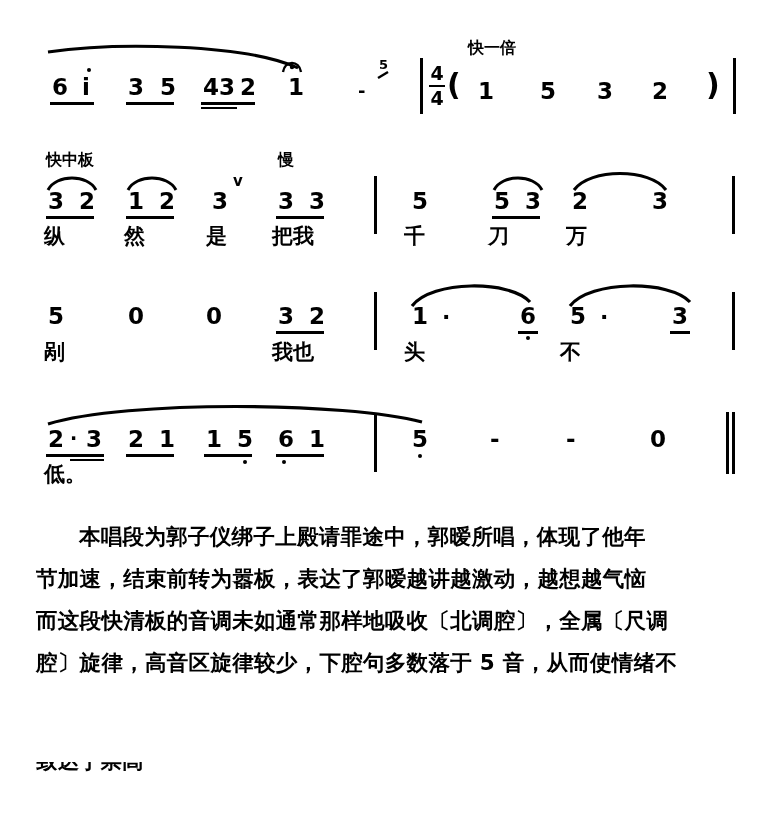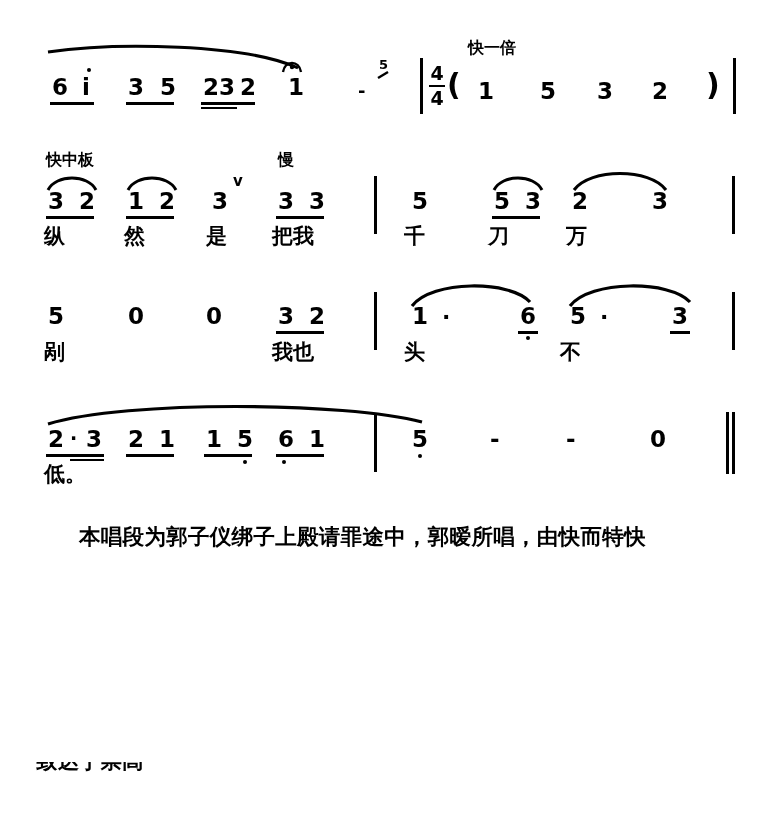--- a/index.html
+++ b/index.html
@@ -108,21 +108,21 @@
 
       <span class="note" style="left:52px;top:76px;">6</span>
       <span class="note" style="left:82px;top:76px;">i</span>
       <span class="dothigh" style="left:87px;top:68px;"></span>
       <div class="beam" style="left:50px;top:102px;width:44px;"></div>
 
       <span class="note" style="left:128px;top:76px;">3</span>
       <span class="note" style="left:160px;top:76px;">5</span>
       <div class="beam" style="left:126px;top:102px;width:48px;"></div>
 
-      <span class="note" style="left:203px;top:76px;">23</span>
+      <span class="note" style="left:203px;top:76px;">43</span>
       <span class="note" style="left:240px;top:76px;">2</span>
       <div class="beam" style="left:201px;top:102px;width:54px;"></div>
       <div class="beam2" style="left:201px;top:107px;width:36px;"></div>
 
       <span class="note" style="left:288px;top:76px;">1</span>
       <svg class="fermata" style="left:281px;top:58px;width:24px;height:16px;">
         <path d="M2,14 C4,2 18,2 20,14" stroke="#000" stroke-width="2.4" fill="none"></path>
         <circle cx="11" cy="9" r="2.2" fill="#000"></circle>
       </svg>
 
@@ -280,20 +280,23 @@
       <div class="dblbar" style="left:726px;top:22px;height:62px;">
         <i class="a"></i>
           <i class="b"></i>
       </div>
 
       <span class="lyr" style="left:44px;top:74px;">低。</span>
     </div>
   </div>
 
   <div class="prose">
-    <span class="ln" style="text-indent:2em;display:block;">本唱段为郭子仪绑子上殿请罪途中，郭暧所唱，由快而特快</span>
+    <span class="ln" style="text-indent:2em;display:block;">本唱段为郭子仪绑子上殿请罪途中，郭暧所唱，体现了他年</span>
+    <span class="ln">节加速，结束前转为嚣板，表达了郭暧越讲越激动，越想越气恼</span>
+    <span class="ln">而这段快清板的音调未如通常那样地吸收〔北调腔〕，全属〔尺调</span>
+    <span class="ln">腔〕旋律，高音区旋律较少，下腔句多数落于 5 音，从而使情绪不</span>
   </div>
 
   <div class="clip-last">
     <span class="ln">致达于崇高</span>
   </div>
 
 </div>
 
 </body></html>

